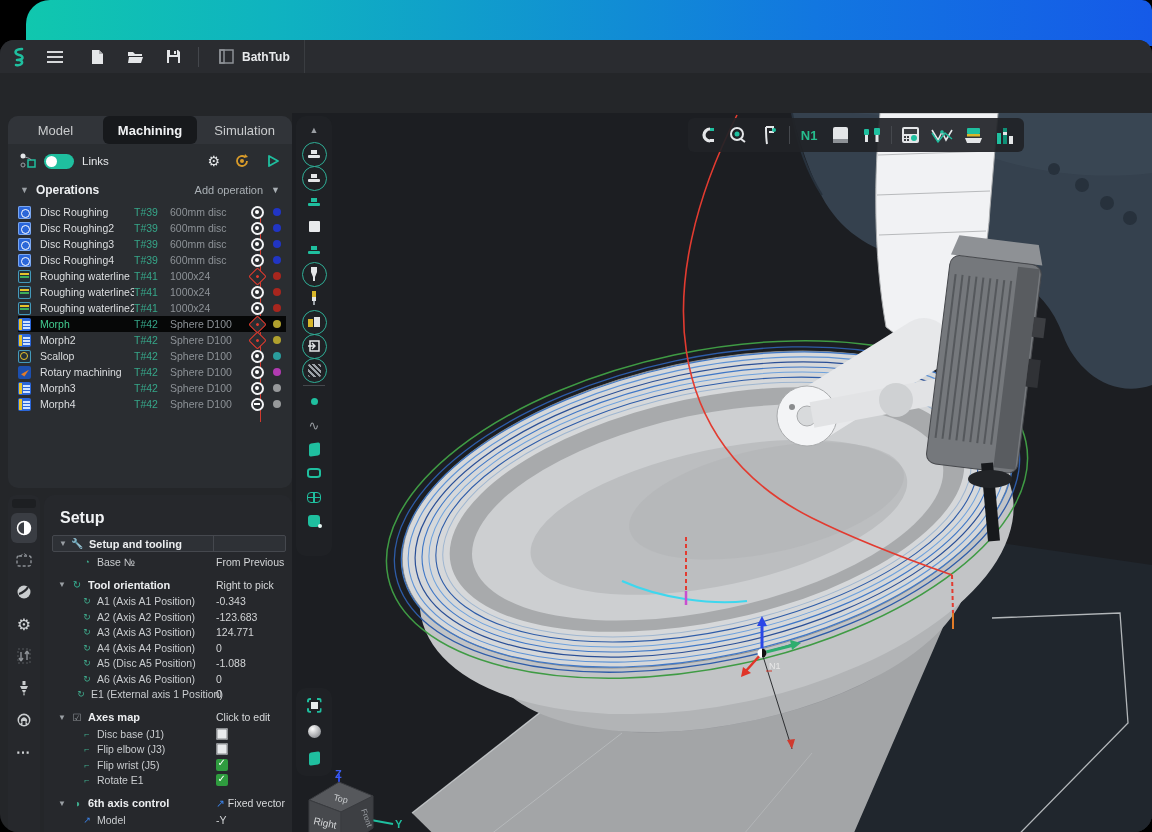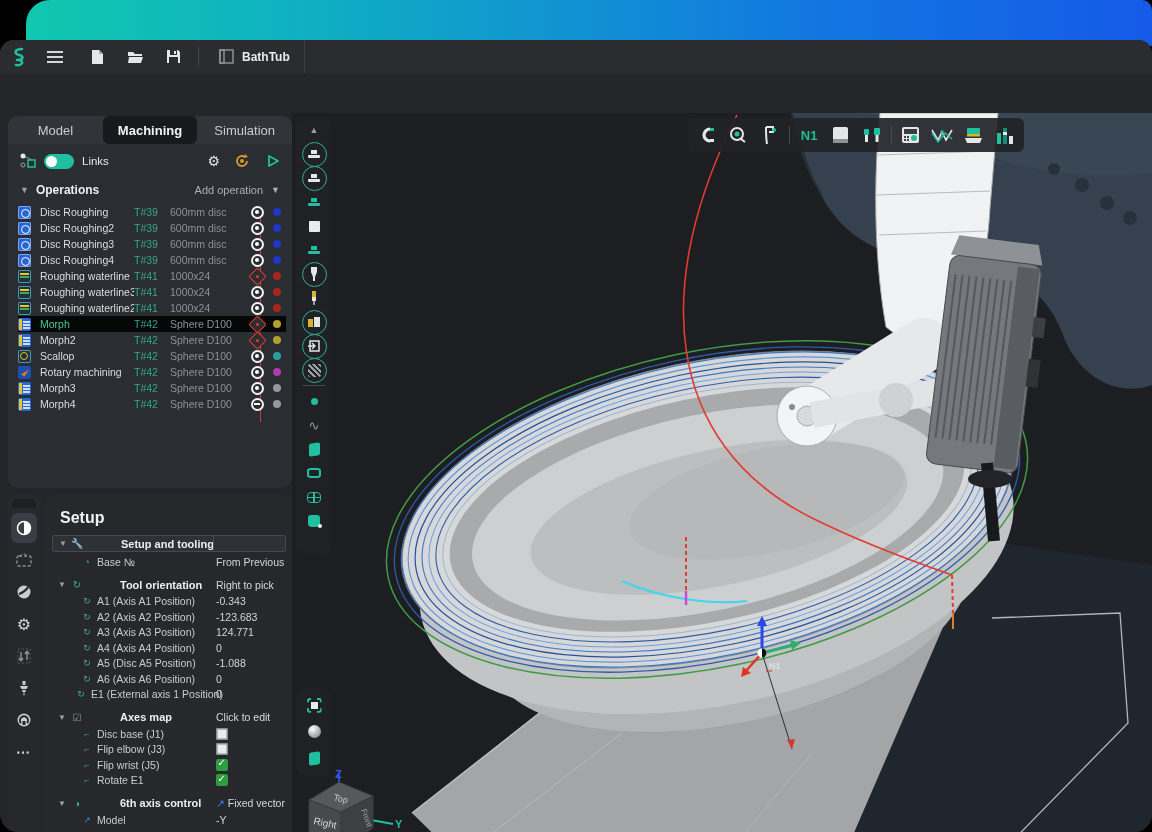--- a/index.html
+++ b/index.html
@@ -72,21 +72,21 @@
   #left-rail .slot { width:26px; height:30px; display:flex; align-items:center; justify-content:center; color:#b9bcbf; margin-bottom:2px; font-size:14px; }
   #left-rail .slot.active { background:#3a3d43; border-radius:6px; }
   #rail-topblock { width:24px; height:9px; background:#1d1f22; border-radius:3px; margin-bottom:5px; }
 
   
   #setup-panel { left:44px; top:455px; width:248px; height:377px; background:#26282c; border-radius:10px; padding:12px 0 0 0; overflow:hidden; }
   #setup-title { color:#f0f2f4; font-weight:bold; font-size:16px; padding:2px 0 8px 16px; }
   .sec-head { display:flex; align-items:center; height:18px; padding-left:14px; position:relative; }
   .sec-head .chev { color:#9a9fa4; font-size:8px; width:12px; }
   .sec-head .ic { width:14px; color:#35b193; font-size:10px; text-align:center; margin-right:4px; }
-  .sec-head .lb { color:#eceef0; font-size:11px; font-weight:bold; white-space:nowrap;margin-left:32px; }
+  .sec-head .lb { color:#eceef0; font-size:11px; font-weight:bold; white-space:nowrap; }
   .sec-head .vl { position:absolute; left:172px; color:#d6d8da; font-size:10.5px; white-space:nowrap; max-width:72px; overflow:hidden; }
   .sec-head.boxed { background:#2e3136; border:1px solid #45484e; margin:0 6px 2px 8px; border-radius:2px; padding-left:6px; height:17px; }
   .sec-head.boxed::after { content:""; position:absolute; left:160px; top:0; bottom:0; width:1px; background:#45484e; }
   .prow { display:flex; align-items:center; height:15.5px; padding-left:36px; position:relative; }
   .prow .ic { width:14px; margin-right:3px; font-size:9px; color:#3fae8f; text-align:center; }
   .prow .lb { color:#c9cccf; font-size:10.5px; white-space:nowrap; }
   .prow .vl { position:absolute; left:172px; color:#d2d4d6; font-size:10.5px; white-space:nowrap; }
   .cb { position:absolute; left:172px; width:12px; height:12px; border-radius:2px; }
   .cb.off { background:#e8eaec; box-shadow:inset 0 0 0 1.5px #8a8d90; }
   .cb.on { background:#2f9c3f; }

